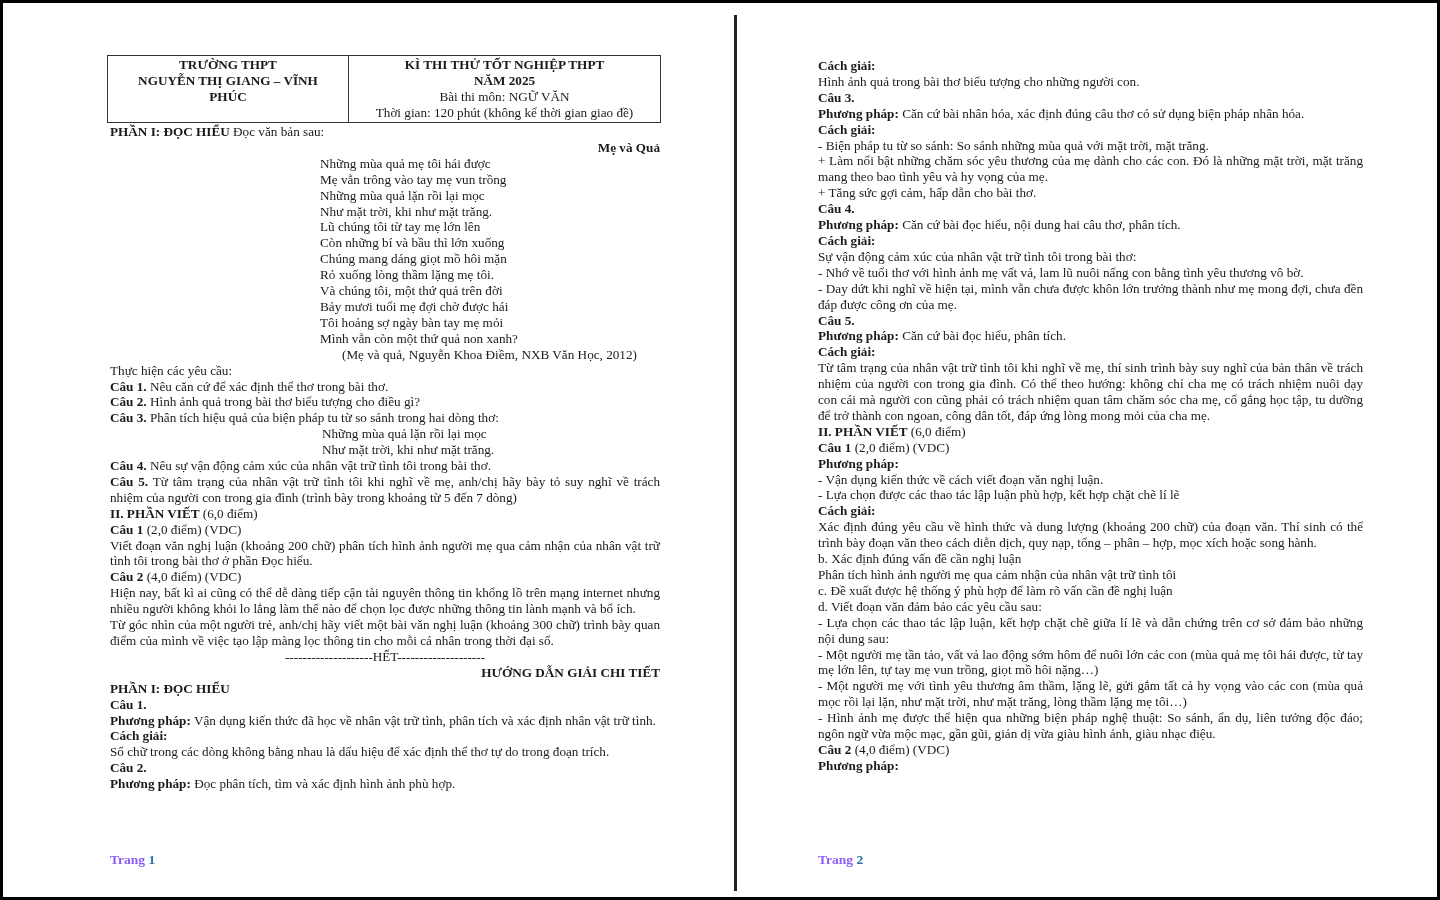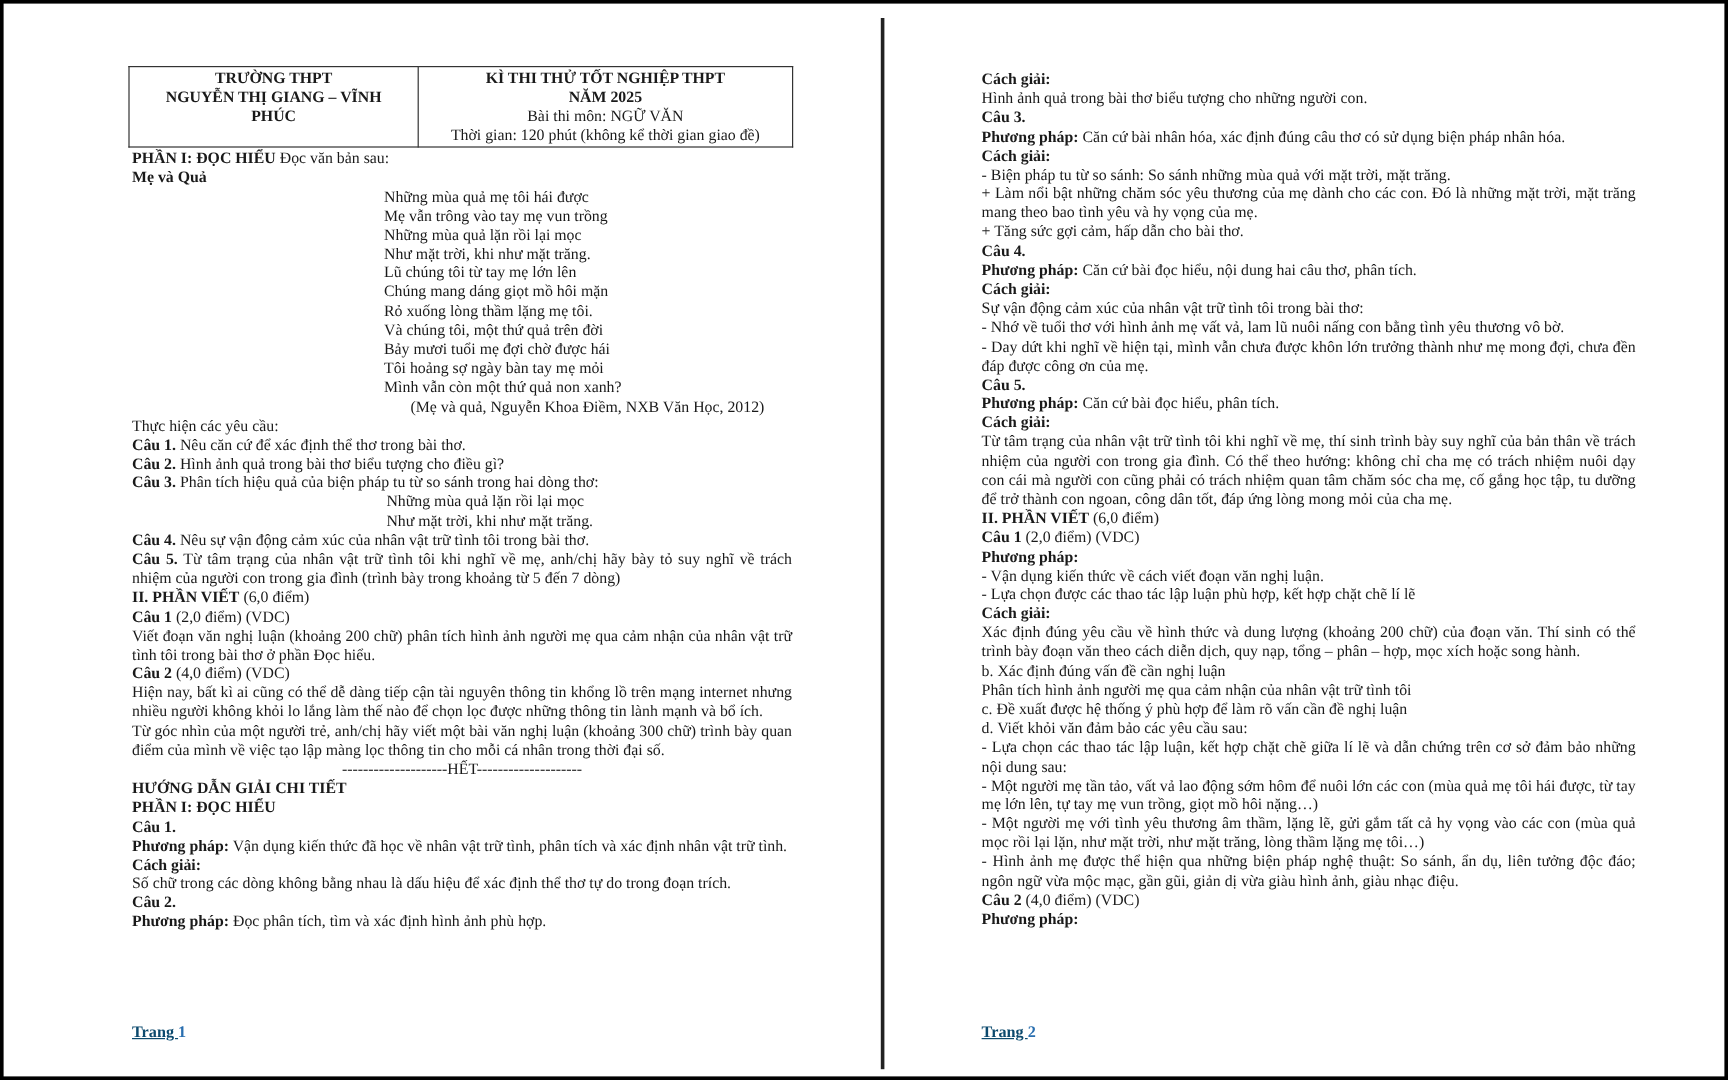--- a/index.html
+++ b/index.html
@@ -26,25 +26,25 @@
   }
   .header-table td {
     border:1px solid #333; text-align:center; vertical-align:top; padding:1px 4px;
     line-height:16px;
   }
   .header-table td.school { width:232px; font-weight:bold; }
   .center { text-align:center; }
   .poem { padding-left:210px; }
   .poem-source { padding-left:232px; }
   .quote { padding-left:212px; }
-  .title-center { text-align:left; font-weight:bold; }
+  .title-center { text-align:right; font-weight:bold; }
   .footer {
     position:absolute; top:849px; font-weight:bold; font-size:13.5px;
   }
-  .footer .word { color:#0c4a6e;text-decoration:underline; }
+  .footer .word { color:#8b5cf6; }
   .footer .num { color:#2a6fb0; }
 </style>
 </head>
 <body>
 
 <div class="canvas">
 
   <div class="page left">
     <table class="header-table">
       <tbody>
@@ -66,20 +66,21 @@
 
     <div class="line"><b>PHẦN I: ĐỌC HIỂU</b><span> Đọc văn bản sau:</span></div>
     <div class="title-center">Mẹ và Quả</div>
 
     <div>
       <div class="line poem">Những mùa quả mẹ tôi hái được</div>
       <div class="line poem">Mẹ vẫn trông vào tay mẹ vun trồng</div>
       <div class="line poem">Những mùa quả lặn rồi lại mọc</div>
       <div class="line poem">Như mặt trời, khi như mặt trăng.</div>
       <div class="line poem">Lũ chúng tôi từ tay mẹ lớn lên</div>
+      <div class="line poem">Còn những bí và bầu thì lớn xuống</div>
       <div class="line poem">Chúng mang dáng giọt mồ hôi mặn</div>
       <div class="line poem">Rỏ xuống lòng thầm lặng mẹ tôi.</div>
       <div class="line poem">Và chúng tôi, một thứ quả trên đời</div>
       <div class="line poem">Bảy mươi tuổi mẹ đợi chờ được hái</div>
       <div class="line poem">Tôi hoảng sợ ngày bàn tay mẹ mỏi</div>
       <div class="line poem">Mình vẫn còn một thứ quả non xanh?</div>
       <div class="line poem-source">(Mẹ và quả, Nguyễn Khoa Điềm, NXB Văn Học, 2012)</div>
     </div>
 
     <div class="line">Thực hiện các yêu cầu:</div>
@@ -140,21 +141,21 @@
     <div class="line"><b>II. PHẦN VIẾT</b><span> (6,0 điểm)</span></div>
     <div class="line"><b>Câu 1</b><span> (2,0 điểm) (VDC)</span></div>
     <div class="line" style="font-weight:bold">Phương pháp:</div>
     <div class="line">- Vận dụng kiến thức về cách viết đoạn văn nghị luận.</div>
     <div class="line">- Lựa chọn được các thao tác lập luận phù hợp, kết hợp chặt chẽ lí lẽ</div>
     <div class="line" style="font-weight:bold">Cách giải:</div>
     <div class="just">Xác định đúng yêu cầu về hình thức và dung lượng (khoảng 200 chữ) của đoạn văn. Thí sinh có thể trình bày đoạn văn theo cách diễn dịch, quy nạp, tổng – phân – hợp, mọc xích hoặc song hành.</div>
     <div class="line">b. Xác định đúng vấn đề cần nghị luận</div>
     <div class="line">Phân tích hình ảnh người mẹ qua cảm nhận của nhân vật trữ tình tôi</div>
     <div class="line">c. Đề xuất được hệ thống ý phù hợp để làm rõ vấn cần đề nghị luận</div>
-    <div class="line">d. Viết khỏi văn đảm bảo các yêu cầu sau:</div>
+    <div class="line">d. Viết đoạn văn đảm bảo các yêu cầu sau:</div>
     <div class="just">- Lựa chọn các thao tác lập luận, kết hợp chặt chẽ giữa lí lẽ và dẫn chứng trên cơ sở đảm bảo những nội dung sau:</div>
     <div class="just">- Một người mẹ tần tảo, vất vả lao động sớm hôm để nuôi lớn các con (mùa quả mẹ tôi hái được, từ tay mẹ lớn lên, tự tay mẹ vun trồng, giọt mồ hôi nặng…)</div>
     <div class="just">- Một người mẹ với tình yêu thương âm thầm, lặng lẽ, gửi gắm tất cả hy vọng vào các con (mùa quả mọc rồi lại lặn, như mặt trời, như mặt trăng, lòng thầm lặng mẹ tôi…)</div>
     <div class="just">- Hình ảnh mẹ được thể hiện qua những biện pháp nghệ thuật: So sánh, ẩn dụ, liên tưởng độc đáo; ngôn ngữ vừa mộc mạc, gần gũi, giản dị vừa giàu hình ảnh, giàu nhạc điệu.</div>
 
     <div class="line"><b>Câu 2</b><span> (4,0 điểm) (VDC)</span></div>
     <div class="line" style="font-weight:bold">Phương pháp:</div>
   </div>
 
   <div class="footer" style="left:815px"><span class="word">Trang </span><span class="num">2</span></div>

